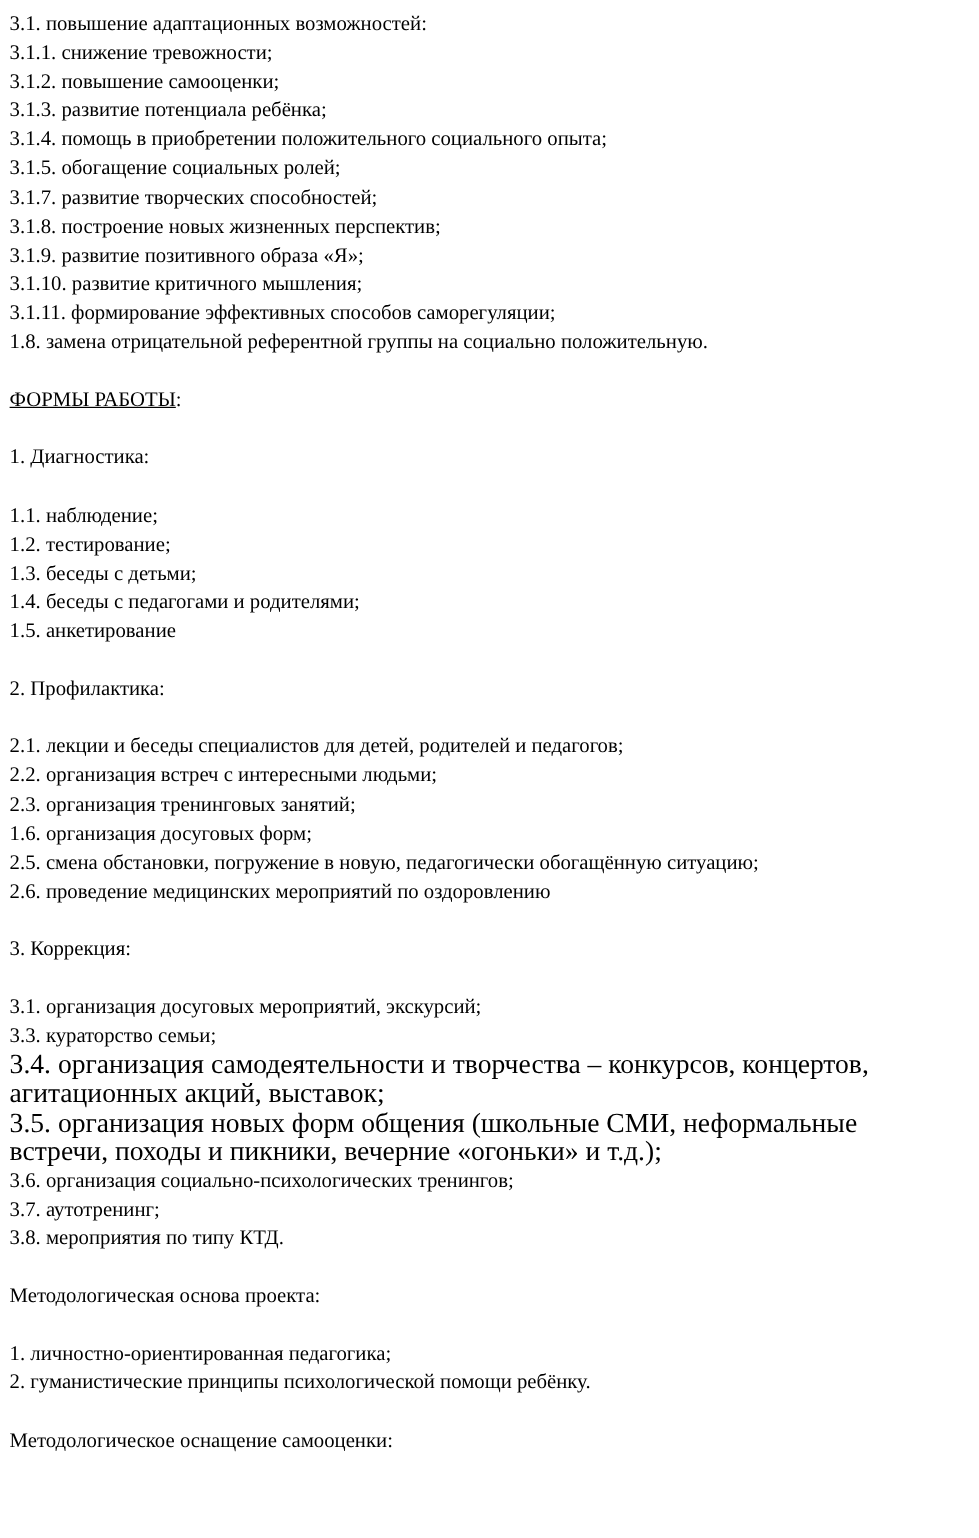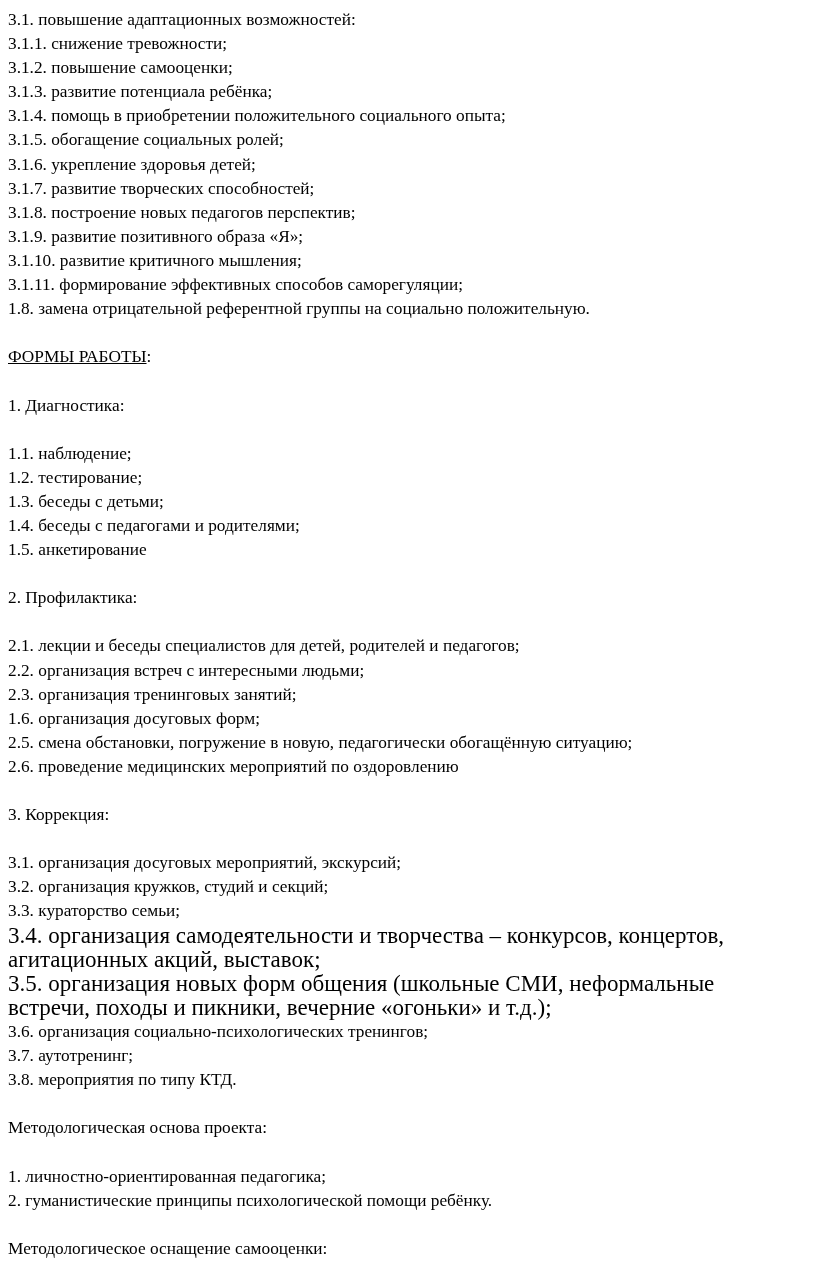--- a/index.html
+++ b/index.html
@@ -44,23 +44,22 @@
 
 <div class="page">
 
   <div>
     <div class="line">3.1. повышение адаптационных возможностей:</div>
     <div class="line">3.1.1. снижение тревожности;</div>
     <div class="line">3.1.2. повышение самооценки;</div>
     <div class="line">3.1.3. развитие потенциала ребёнка;</div>
     <div class="line">3.1.4. помощь в приобретении положительного социального опыта;</div>
     <div class="line">3.1.5. обогащение социальных ролей;</div>
-    <div class="line">3.1.6. укрепление здоровья детей;</div>
     <div class="line">3.1.7. развитие творческих способностей;</div>
-    <div class="line">3.1.8. построение новых педагогов перспектив;</div>
+    <div class="line">3.1.8. построение новых жизненных перспектив;</div>
     <div class="line">3.1.9. развитие позитивного образа «Я»;</div>
     <div class="line">3.1.10. развитие критичного мышления;</div>
     <div class="line">3.1.11. формирование эффективных способов саморегуляции;</div>
     <div class="line">1.8. замена отрицательной референтной группы на социально положительную.</div>
   </div>
 
   <div class="gap"></div>
 
   <div class="line"><span class="u">ФОРМЫ РАБОТЫ</span><span>:</span></div>
 
@@ -88,21 +87,20 @@
     <div class="line">2.5. смена обстановки, погружение в новую, педагогически обогащённую ситуацию;</div>
     <div class="line">2.6. проведение медицинских мероприятий по оздоровлению</div>
   </div>
 
   <div class="gap"></div>
 
   <div class="line">3. Коррекция:</div>
   <div class="gap"></div>
   <div>
     <div class="line">3.1. организация досуговых мероприятий, экскурсий;</div>
-    <div class="line">3.2. организация кружков, студий и секций;</div>
     <div class="line">3.3. кураторство семьи;</div>
     <div class="para">3.4. организация самодеятельности и творчества – конкурсов, концертов, агитационных акций, выставок;</div>
     <div class="para">3.5. организация новых форм общения (школьные СМИ, неформальные встречи, походы и пикники, вечерние «огоньки» и т.д.);</div>
     <div class="line">3.6. организация социально-психологических тренингов;</div>
     <div class="line">3.7. аутотренинг;</div>
     <div class="line">3.8. мероприятия по типу КТД.</div>
   </div>
 
   <div class="gap"></div>
 

